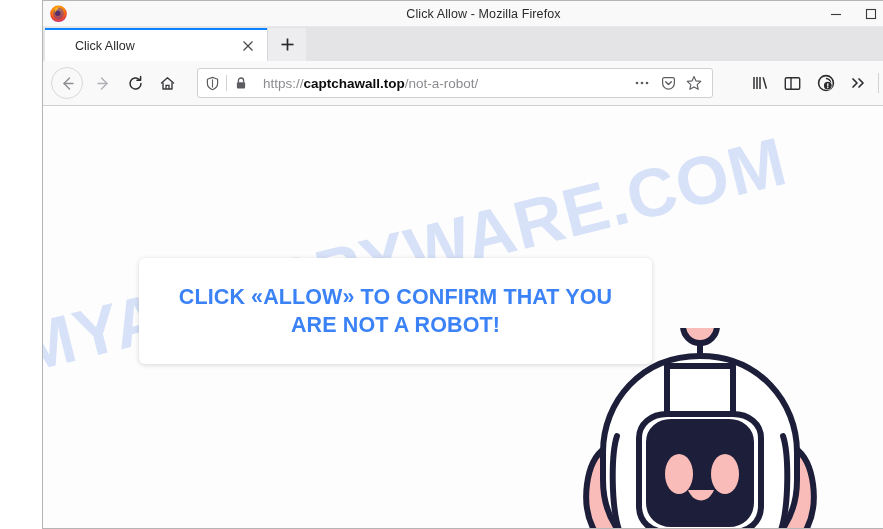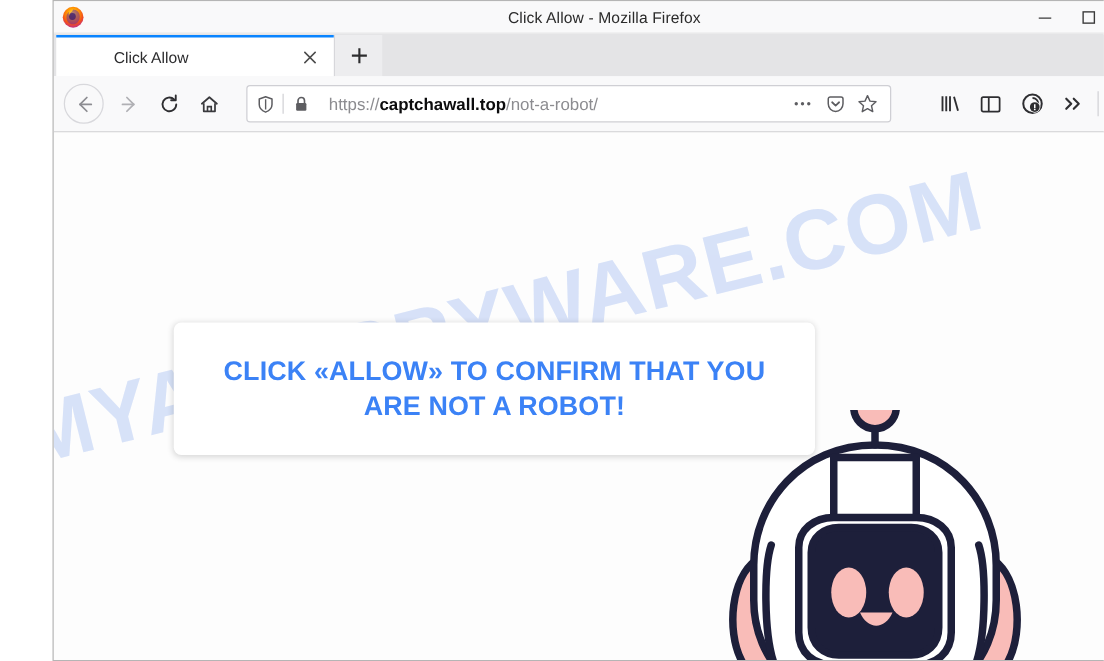--- a/index.html
+++ b/index.html
@@ -81,21 +81,21 @@
     background: #ffffff;
     display: flex;
     align-items: center;
     box-sizing: border-box;
     border-top: 2px solid #0a84ff;
   }
   .tab-label {
     flex: 1;
     font-size: 12.5px;
     color: #2c2c2e;
-    padding-left: 46px;
+    padding-left: 30px;
     white-space: nowrap;
     overflow: hidden;
     text-overflow: ellipsis;
   }
   .tab-close {
     width: 26px;
     height: 26px;
     margin-right: 6px;
     display: flex;
     align-items: center;

